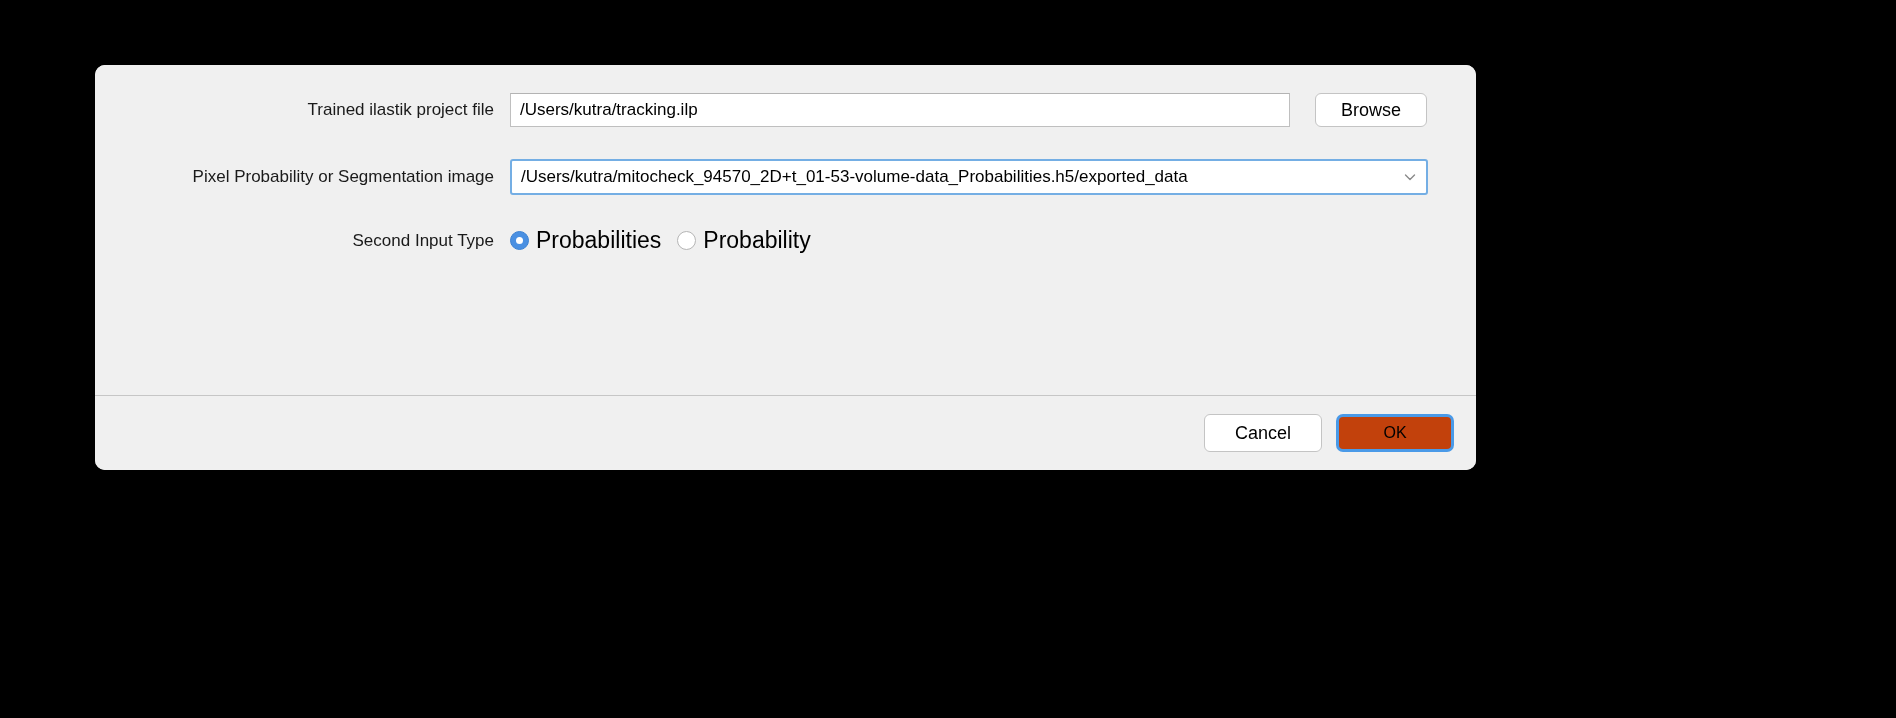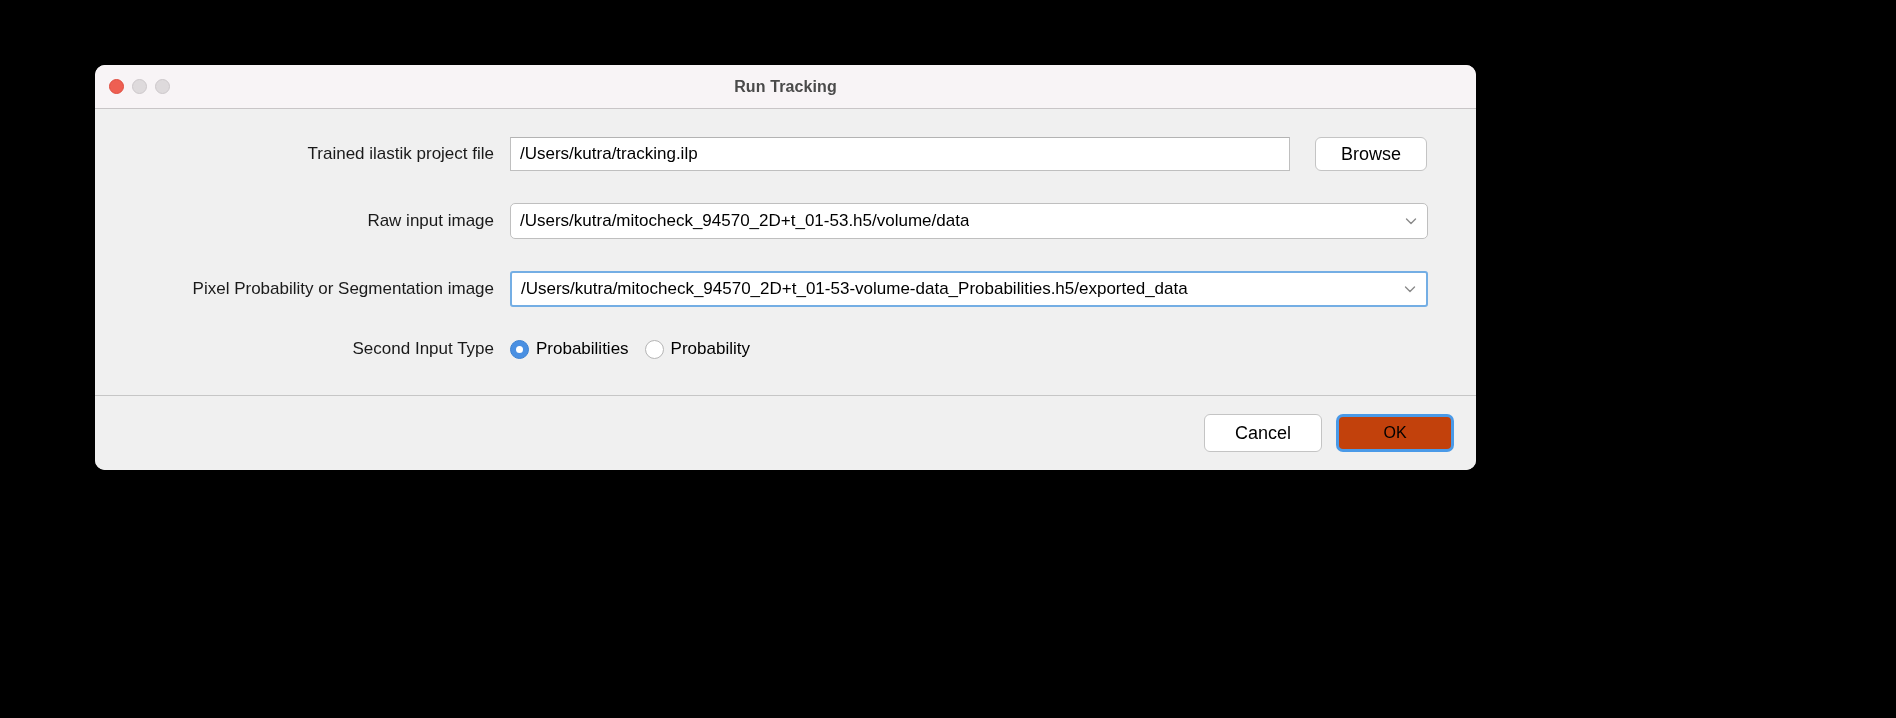--- a/index.html
+++ b/index.html
@@ -163,21 +163,21 @@
   
   .radio-group {
     display: flex;
     align-items: center;
     gap: 16px;
   }
   .radio-option {
     display: flex;
     align-items: center;
     gap: 7px;
-    font-size: 17px;
+    font-size: 23px;
     color: #000000;
     user-select: none;
   }
   .radio-mark {
     width: 19px;
     height: 19px;
     border-radius: 50%;
     box-sizing: border-box;
     position: relative;
     flex: 0 0 auto;
@@ -240,46 +240,29 @@
     color: #000000;
     cursor: default;
     user-select: none;
   }
 </style>
 </head>
 <body>
 
 <div id="window">
 
-  <div id="titlebar">
-    <div id="traffic-lights">
-      <div class="light close"></div>
-      <div class="light min"></div>
-      <div class="light zoom"></div>
-    </div>
-    <div id="window-title">Run Tracking</div>
-  </div>
 
   <div id="dialog-body">
 
     <div class="form-row">
       <div class="row-label">Trained ilastik project file</div>
       <div class="text-field" id="project-file-input">/Users/kutra/tracking.ilp</div>
       <div class="push-button" id="browse-button">Browse</div>
     </div>
 
-    <div class="form-row">
-      <div class="row-label">Raw input image</div>
-      <div class="combo-box" id="raw-input-combo">
-        <span class="combo-value">/Users/kutra/mitocheck_94570_2D+t_01-53.h5/volume/data</span>
-        <svg class="chevron" viewBox="0 0 16 16">
-          <path d="M3.5 6 L8 10.5 L12.5 6" fill="none" stroke="#8a8a8a" stroke-width="1.4" stroke-linecap="round" stroke-linejoin="round"></path>
-        </svg>
-      </div>
-    </div>
 
     <div class="form-row">
       <div class="row-label">Pixel Probability or Segmentation image</div>
       <div class="combo-box focused" id="prob-input-combo">
         <span class="combo-value">/Users/kutra/mitocheck_94570_2D+t_01-53-volume-data_Probabilities.h5/exported_data</span>
         <svg class="chevron" viewBox="0 0 16 16">
           <path d="M3.5 6 L8 10.5 L12.5 6" fill="none" stroke="#8a8a8a" stroke-width="1.4" stroke-linecap="round" stroke-linejoin="round"></path>
         </svg>
       </div>
     </div>

